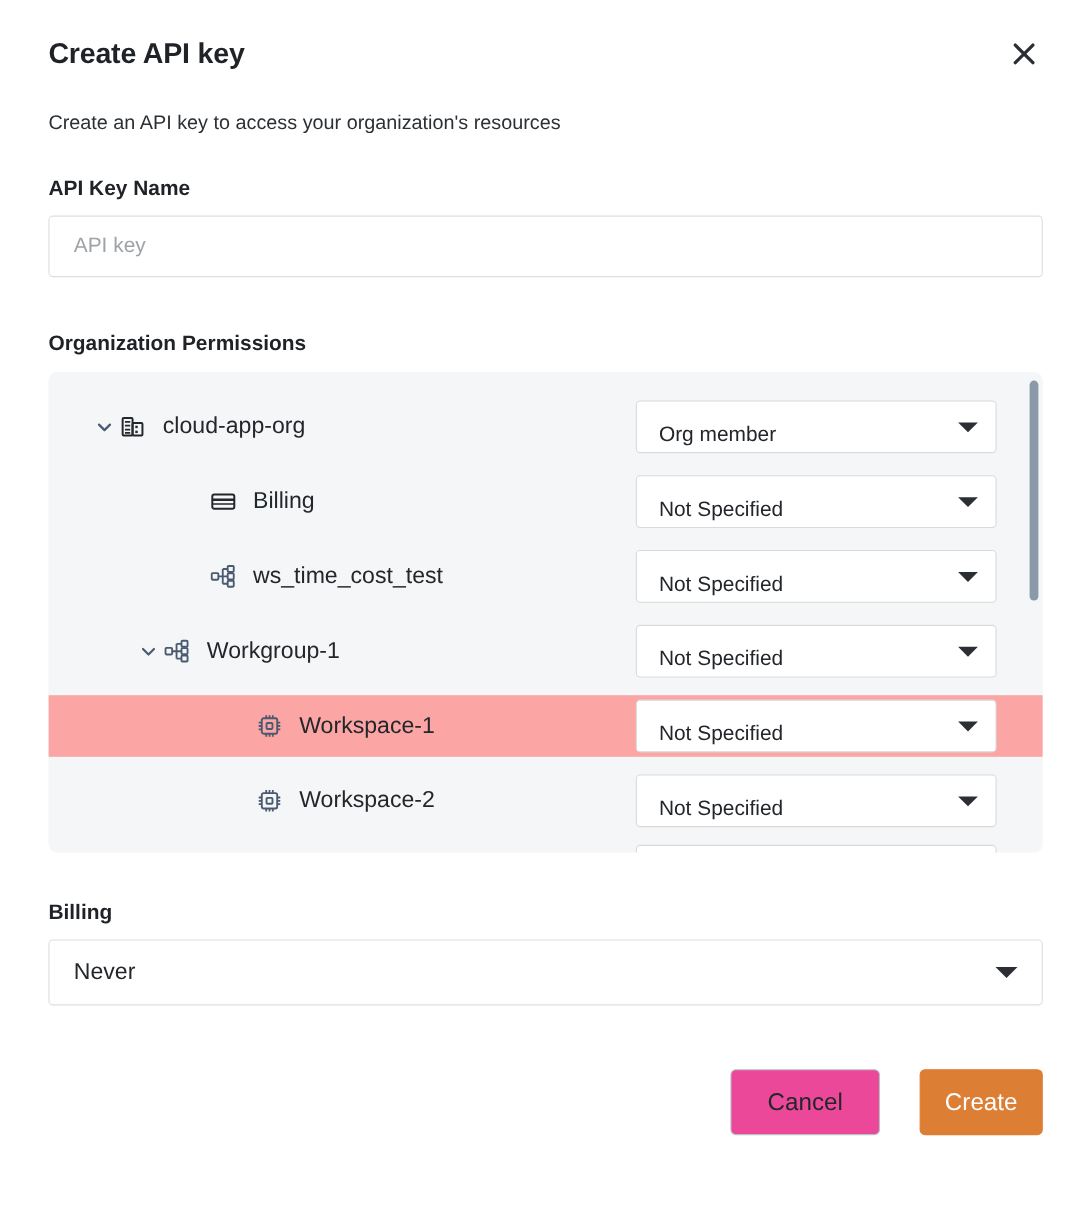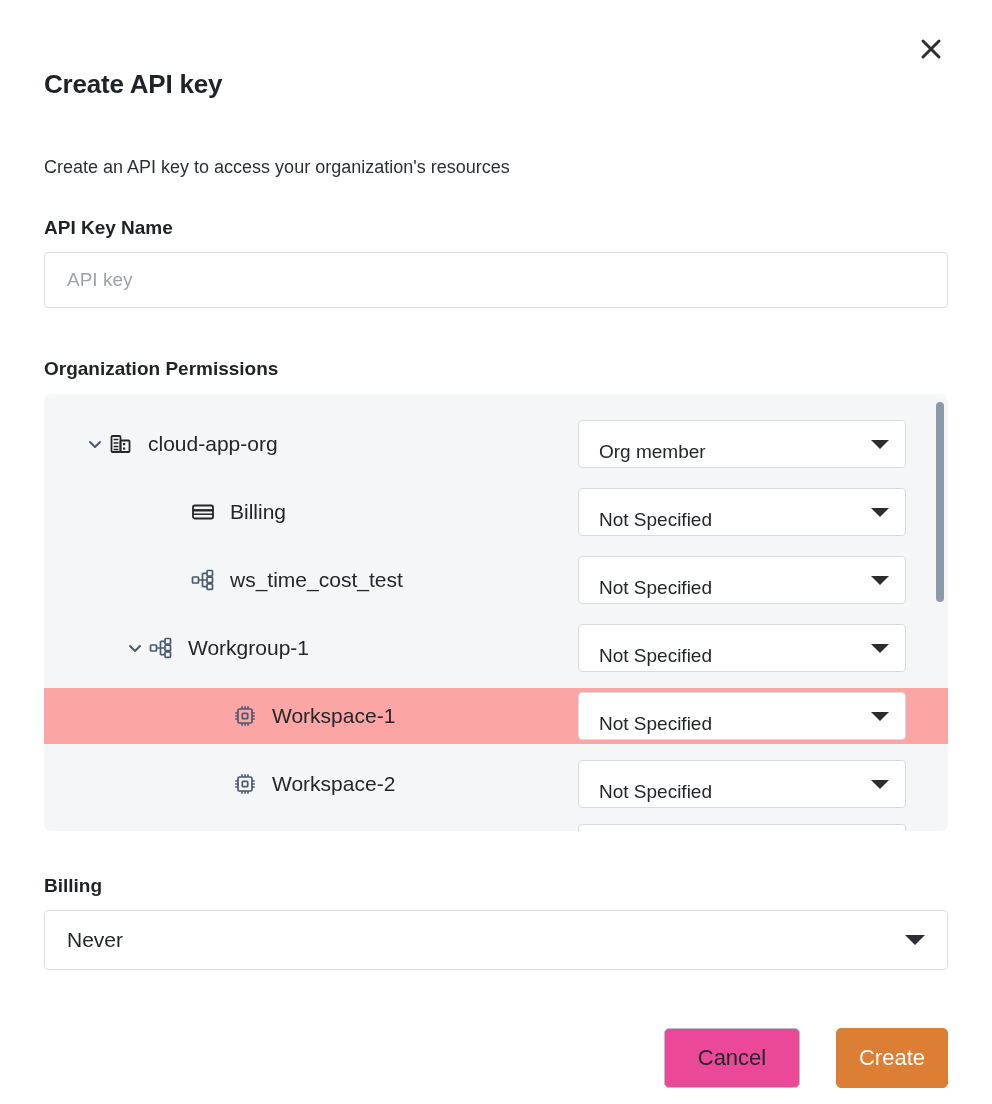--- a/index.html
+++ b/index.html
@@ -10,31 +10,31 @@
     color: #23262a;
     overflow: hidden;
   }
 
   .dialog { position: relative; width: 992px; height: 1104px; padding: 0 44px; }
 
   
   .header { position: relative; padding-top: 30px; }
   .dialog-title {
     font-size: 26px; font-weight: 700; letter-spacing: -0.2px;
-    color: #1f2226; line-height: 36px; margin-top: 36px;
+    color: #1f2226; line-height: 36px;
   }
   .close-btn {
     position: absolute; top: 32px; right: 0;
     width: 34px; height: 34px; display: flex; align-items: center; justify-content: center;
     cursor: pointer; background: none; border: none;
   }
   .close-btn svg { display: block; }
 
   .dialog-subtitle {
-    margin-top: 52px;
+    margin-top: 32px;
     font-size: 18px; font-weight: 400; color: #2c3034; line-height: 26px;
   }
 
   
   .field-label {
     font-size: 19px; font-weight: 700; color: #1f2226; line-height: 26px;
   }
   .label-apikey { margin-top: 35px; }
   .label-perms  { margin-top: 48px; }
   .label-expire { margin-top: 42px; }

